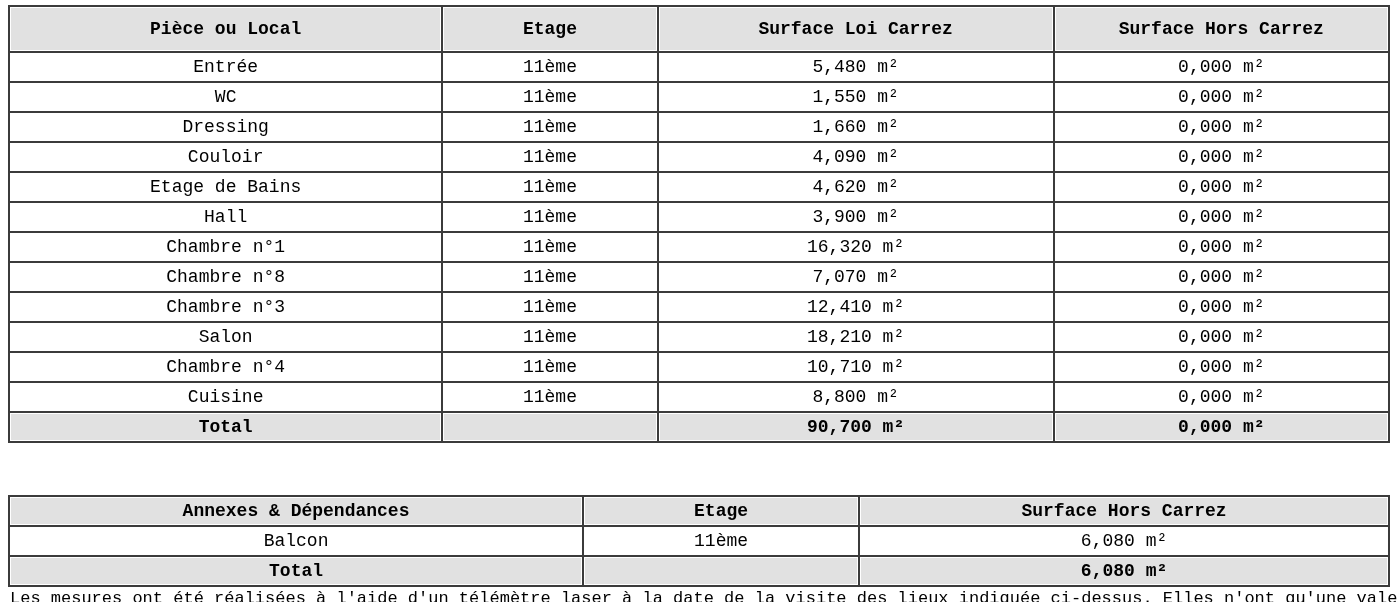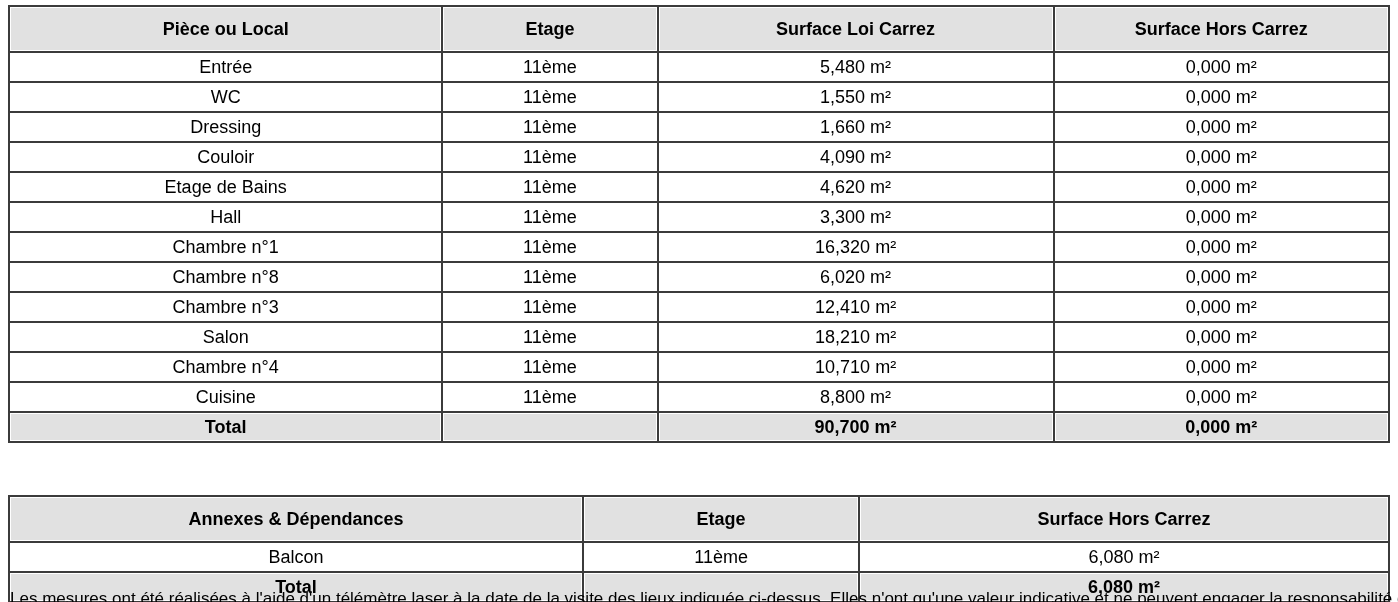--- a/index.html
+++ b/index.html
@@ -3,21 +3,21 @@
 <meta charset="utf-8">
 <style>
   * { margin: 0; padding: 0; box-sizing: border-box; }
   html, body { background: #ffffff; }
   .page {
     position: relative;
     width: 1398px;
     height: 602px;
     background: #ffffff;
     overflow: hidden;
-    font-family: Liberation Sans, sans-serif;
+    font-family: Liberation Mono, monospace;
     color: #000000;
     padding-left: 12px;
   }
   table.doc-table {
     position: absolute;
     left: 8px;
     width: 1382px;
     border-collapse: collapse;
     table-layout: fixed;
   }
@@ -30,21 +30,21 @@
     font-size: 18px;
     overflow: hidden;
     white-space: nowrap;
   }
   .doc-table th {
     background: #e1e1e1;
     box-shadow: inset 0 0 0 1px #ffffff;
     font-weight: bold;
     height: 46px;
   }
-  #annex-table th { height: 46px; }
+  #annex-table th { height: 30px; }
   .doc-table td { height: 30px; font-weight: normal; background: #ffffff; }
   tr.total-row td {
     background: #e1e1e1;
     box-shadow: inset 0 0 0 1px #ffffff;
     font-weight: bold;
     margin-left: 28px;
   }
   .footnote {
     position: absolute;
     top: 588px;
@@ -104,33 +104,33 @@
         </tr>
         <tr>
           <td>Etage de Bains</td>
           <td>11ème</td>
           <td>4,620 m²</td>
           <td>0,000 m²</td>
         </tr>
         <tr>
           <td>Hall</td>
           <td>11ème</td>
-          <td>3,300 m²</td>
+          <td>3,900 m²</td>
           <td>0,000 m²</td>
         </tr>
         <tr>
           <td>Chambre n°1</td>
           <td>11ème</td>
           <td>16,320 m²</td>
           <td>0,000 m²</td>
         </tr>
         <tr>
           <td>Chambre n°8</td>
           <td>11ème</td>
-          <td>6,020 m²</td>
+          <td>7,070 m²</td>
           <td>0,000 m²</td>
         </tr>
         <tr>
           <td>Chambre n°3</td>
           <td>11ème</td>
           <td>12,410 m²</td>
           <td>0,000 m²</td>
         </tr>
         <tr>
           <td>Salon</td>

